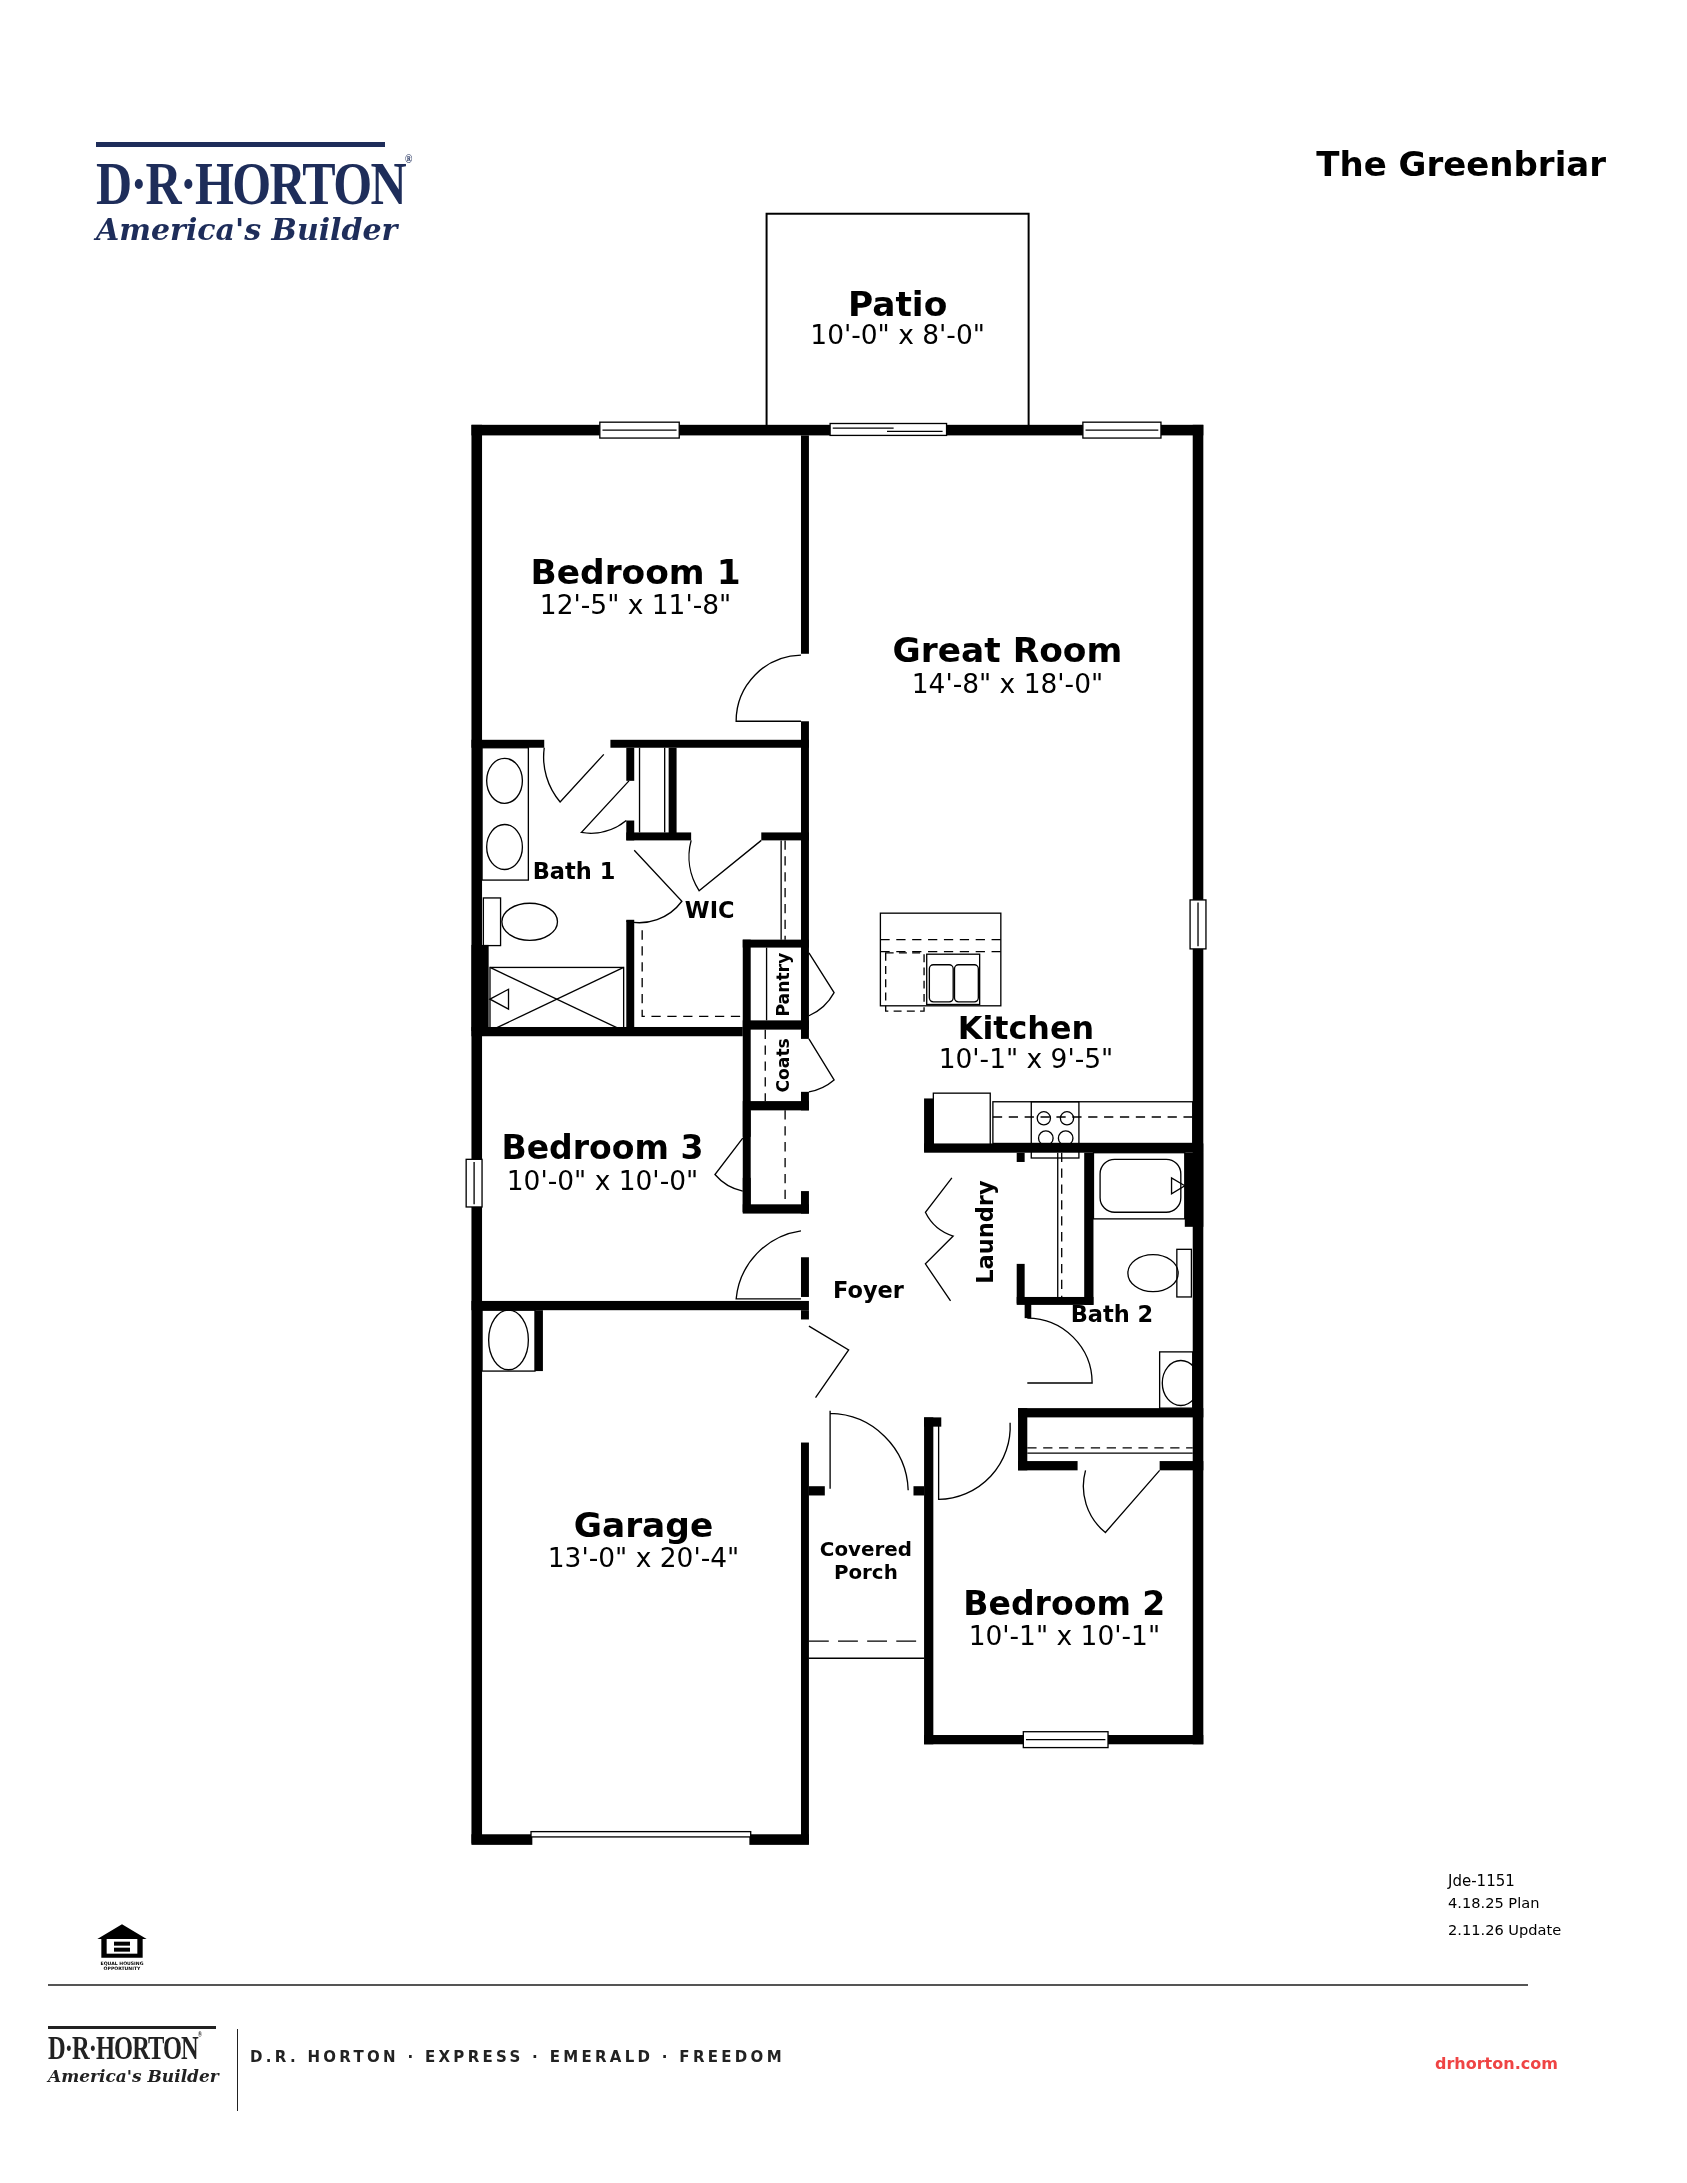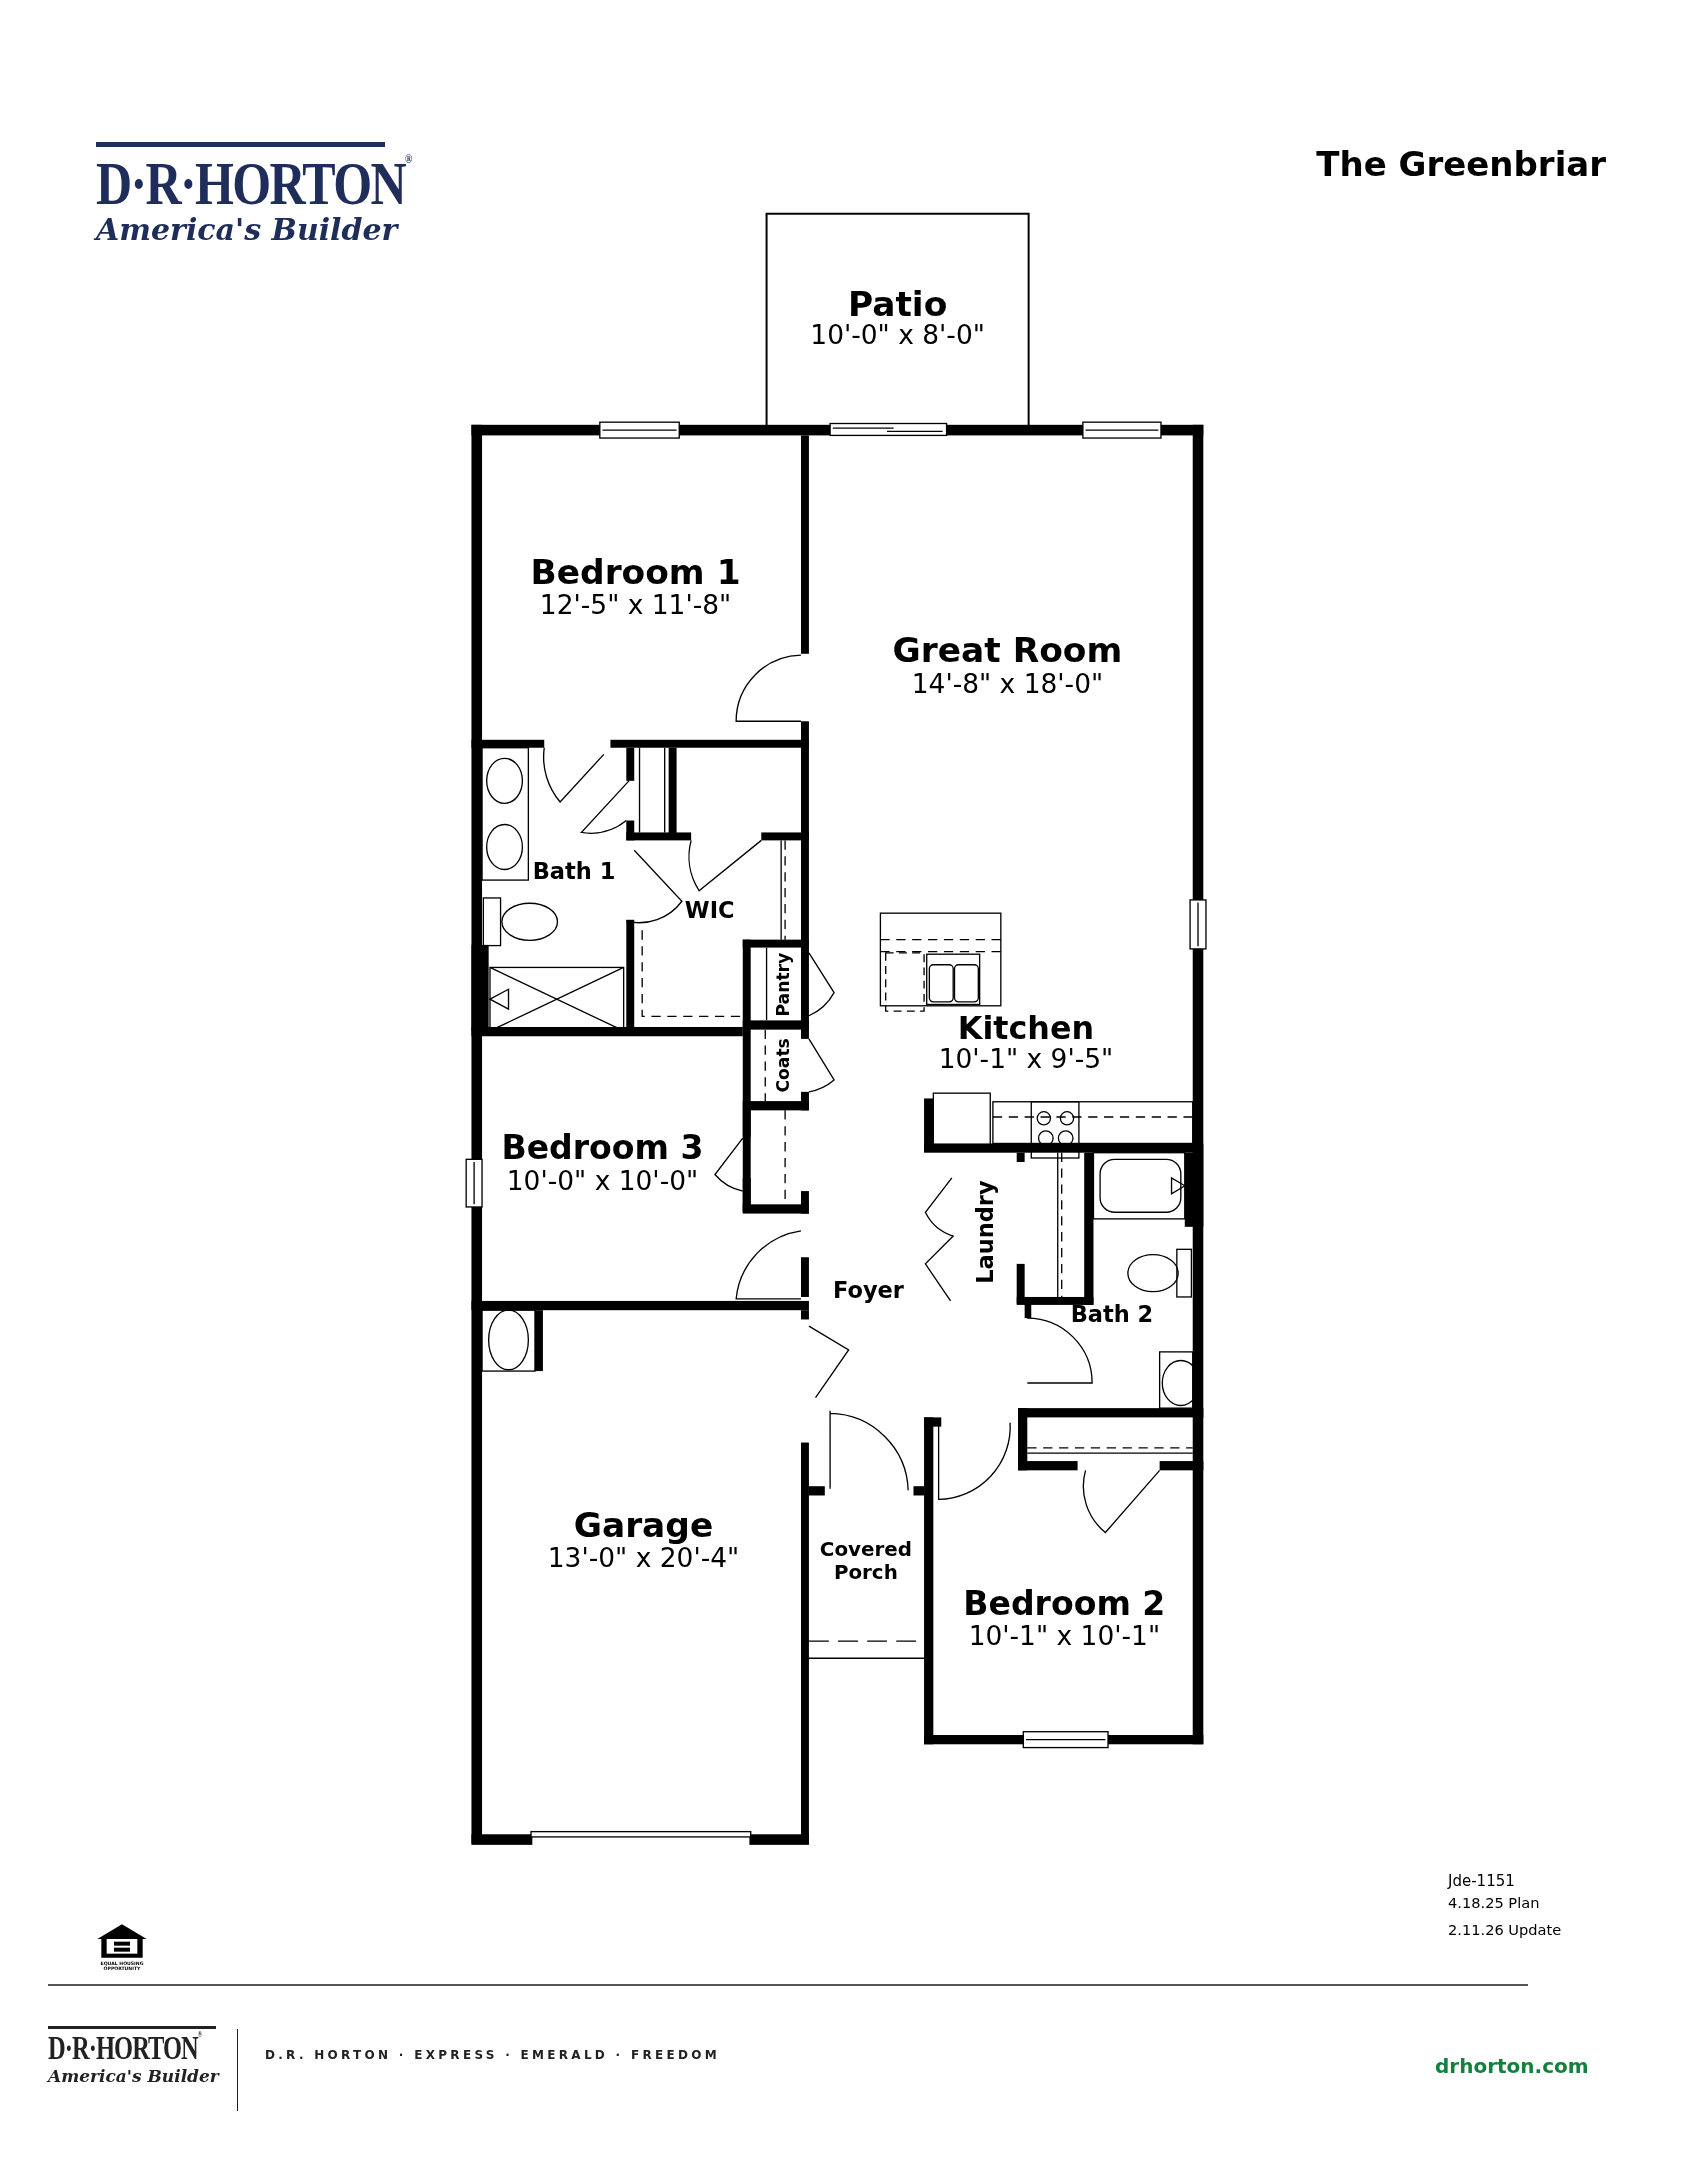--- a/index.html
+++ b/index.html
@@ -18,22 +18,22 @@
   .plan-code .c1{font-size:15px;}
   .plan-code .c2{font-size:14.6px;margin-top:4px;}
   .eho{left:96px;top:1923px;width:52px;text-align:center;}
   .eho-text{font-size:4.6px;font-weight:700;line-height:1.1;font-family:"DejaVu Sans",sans-serif;}
   .footer-rule{left:48px;top:1984px;width:1480px;height:2px;background:#555;}
   .foot-logo{left:48px;top:2026px;width:172px;}
   .foot-logo .rule{height:2.6px;background:#222;width:168px;}
   .foot-logo .name{font-family:"Liberation Serif",serif;font-weight:700;font-size:34px;letter-spacing:-1.3px;line-height:1;margin-top:2.6px;transform:scaleX(0.72);transform-origin:left;white-space:nowrap;color:#222;}
   .foot-logo .tag{font-family:"DejaVu Serif",serif;font-style:italic;font-weight:700;font-size:17px;color:#222;white-space:nowrap;margin-top:1.3px;}
   .foot-divider{left:237px;top:2029px;width:1.3px;height:82px;background:#222;}
-  .foot-brands{left:265px;top:2048px;font-family:"DejaVu Sans",sans-serif;font-weight:700;font-size:12px;letter-spacing:3.3px;color:#222;white-space:nowrap;}
-  .foot-url{left:1435px;top:2054px;font-family:"DejaVu Sans",sans-serif;font-weight:700;font-size:20px;color:#15803d;}
+  .foot-brands{left:250px;top:2048px;font-family:"DejaVu Sans",sans-serif;font-weight:700;font-size:15px;letter-spacing:3.3px;color:#222;white-space:nowrap;}
+  .foot-url{left:1435px;top:2054px;font-family:"DejaVu Sans",sans-serif;font-weight:700;font-size:16px;color:#ef4444;}
 </style>
 </head>
 <body>
 
 <div class="abs brand-top">
   <div class="brand-rule"></div>
   <div class="brand-name"><span>D·R·HORTON</span><span class="brand-reg">®</span></div>
   <div class="brand-tag">America's Builder</div>
 </div>
 

